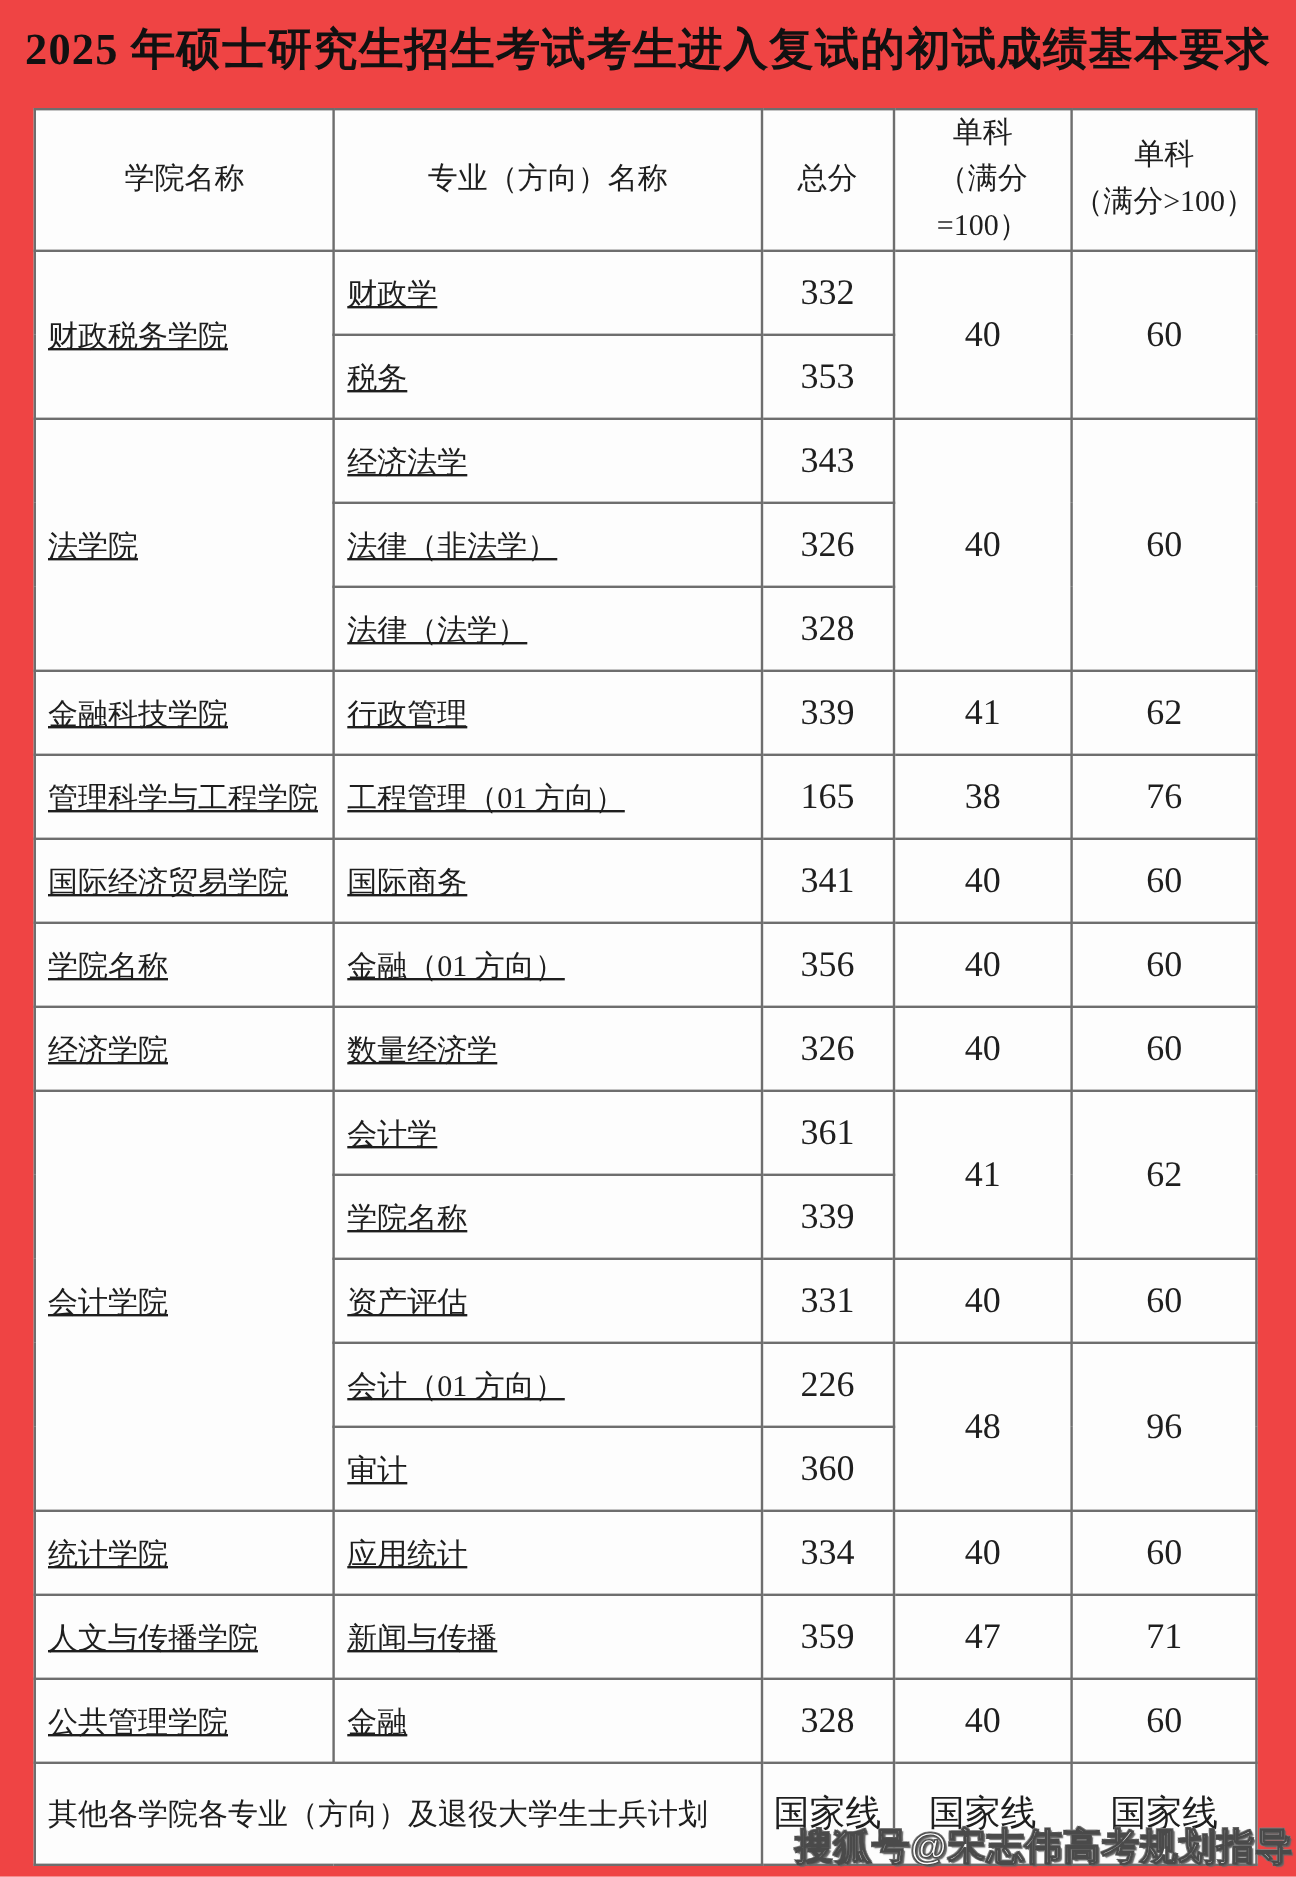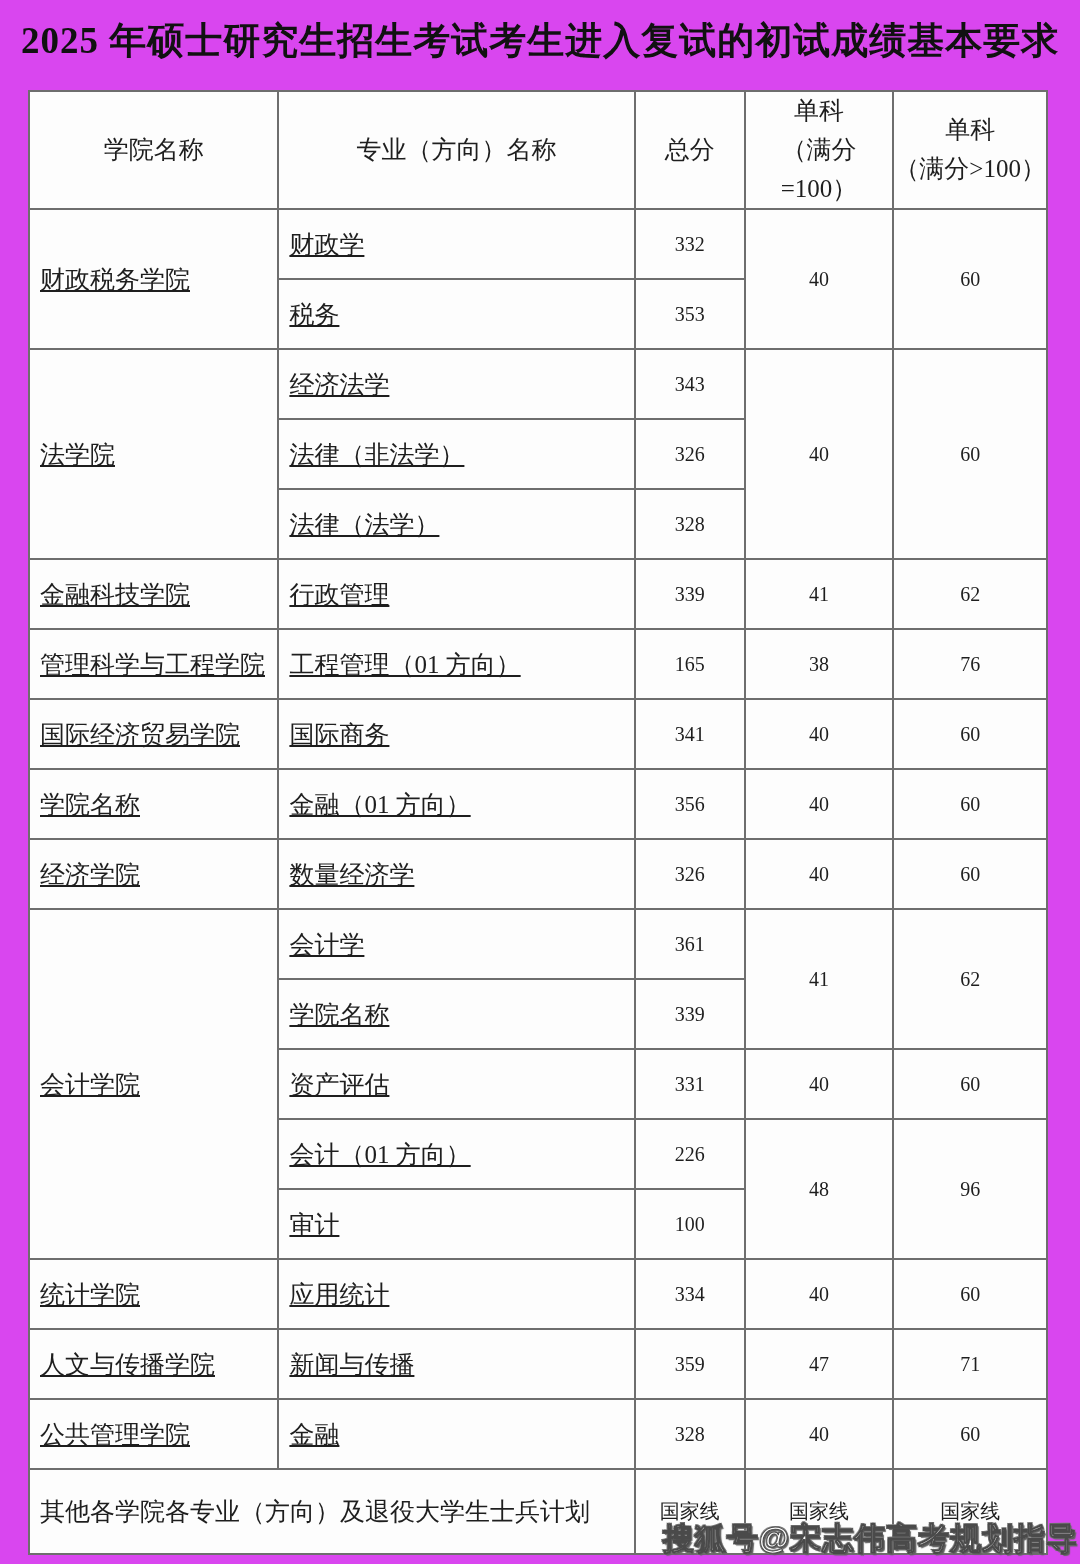--- a/index.html
+++ b/index.html
@@ -5,21 +5,21 @@
   * { margin: 0; padding: 0; box-sizing: border-box; }
   html, body {
     width: 1080px;
     background: #fdfdfd;
     font-family: "Liberation Serif", "DejaVu Serif", serif;
   }
   .page {
     position: relative;
     width: 1080px;
     height: 1564px;
-    background: #d946ef;
+    background: #ef4444;
     overflow: hidden;
   }
   .doc-title {
     margin-top: 16px;
     text-align: center;
     font-size: 37px;
     font-weight: 700;
     color: #111;
     letter-spacing: 1px;
     font-family: "Liberation Serif", "DejaVu Serif", serif;
@@ -53,21 +53,21 @@
     font-weight: 400;
     line-height: 1.55;
   }
   td.college, td.major {
     text-align: left;
     padding-left: 10px;
     text-decoration: underline;
   }
   td.num {
     text-align: center;
-    font-size: 20px;
+    font-size: 30px;
   }
   td.footer-label {
     text-align: left;
     padding-left: 10px;
   }
   .watermark {
     position: absolute;
     right: 2px;
     bottom: 4px;
     font-size: 31px;
@@ -199,21 +199,21 @@
         <td class="num">60</td>
       </tr>
       <tr>
         <td class="major">会计（01 方向）</td>
         <td class="num">226</td>
         <td class="num" rowspan="2">48</td>
         <td class="num" rowspan="2">96</td>
       </tr>
       <tr>
         <td class="major">审计</td>
-        <td class="num">100</td>
+        <td class="num">360</td>
       </tr>
 
       <tr>
         <td class="college">统计学院</td>
         <td class="major">应用统计</td>
         <td class="num">334</td>
         <td class="num">40</td>
         <td class="num">60</td>
       </tr>
       <tr>

